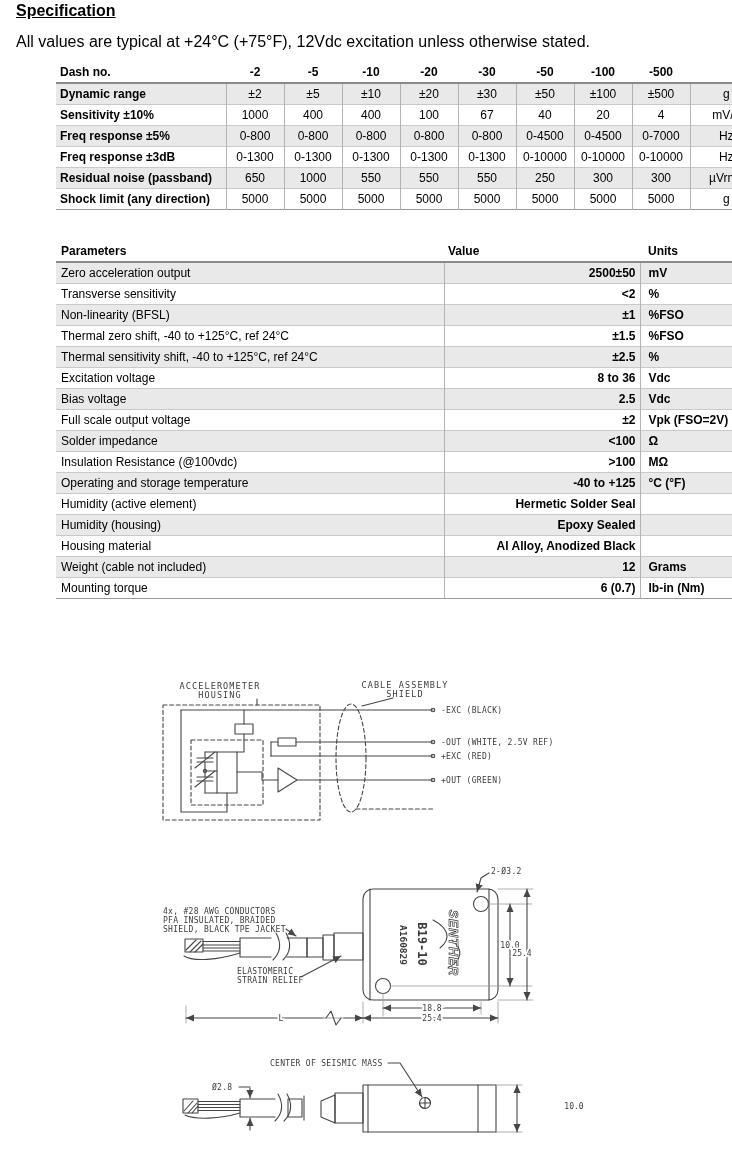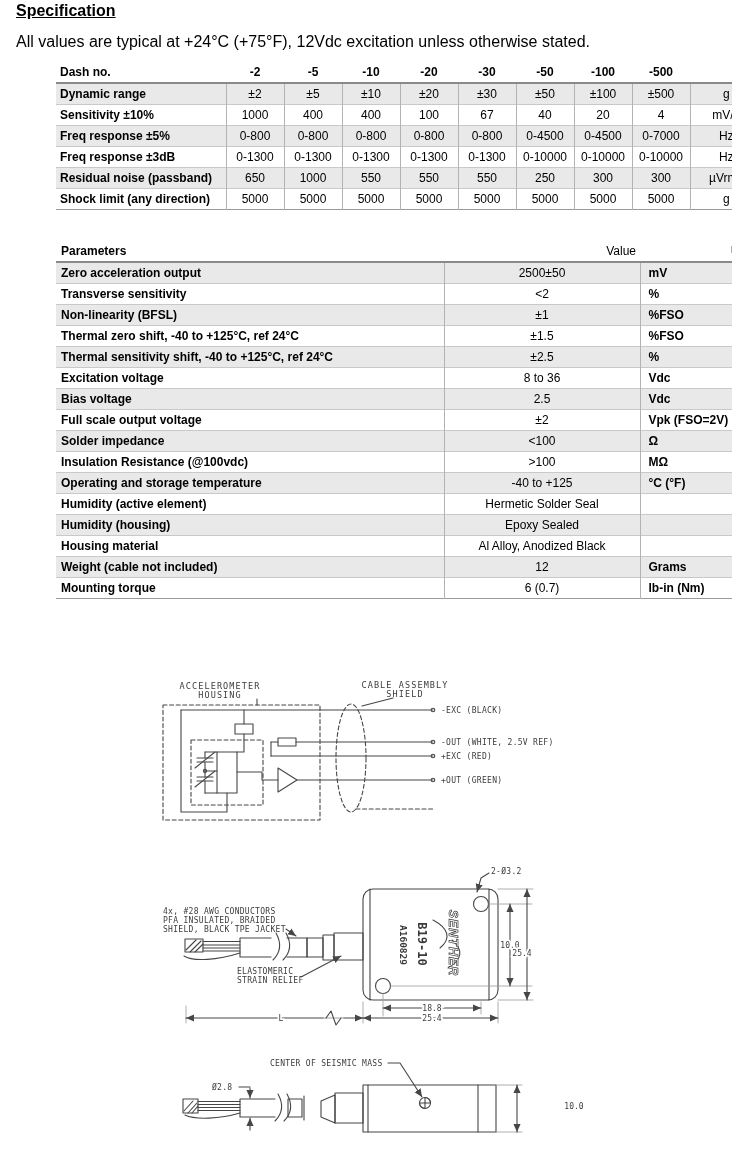--- a/index.html
+++ b/index.html
@@ -13,25 +13,25 @@
   .t1 { position:absolute; left:16px; top:62px; width:706px; }
   .t2 { position:absolute; left:16px; top:241px; width:706px; }
   .t1 thead th, .t2 thead th { border-bottom:2px solid #8a8a8a; font-weight:bold; }
   .t1 tbody tr, .t2 tbody tr { border-bottom:1px solid #c9c9c9; }
   .t1 tbody tr:last-child, .t2 tbody tr:last-child { border-bottom:1px solid #999;border-radius:7px; }
   .t1 tbody tr:nth-child(odd), .t2 tbody tr:nth-child(odd) { background:var(--stripe,#e9e9e9); }
   .lbl  { text-align:left; font-weight:bold; }
   .val, .unit { text-align:center; font-weight:normal; }
   .t1 tbody .val, .t1 tbody .unit { border-left:1px solid #b3b3b3; }
   .t1 thead .val, .t1 thead .unit { font-weight:bold; }
-  .plbl { text-align:left; font-weight:bold; padding-left:5px; }
-  .pval { text-align:center; font-weight:normal; }
+  .plbl { text-align:left; font-weight:normal; padding-left:5px; }
+  .pval { text-align:right; font-weight:bold; }
   .t2 tbody .pval { border-left:1px solid #b3b3b3; border-right:1px solid #b3b3b3; }
   .punit { text-align:left; padding-left:8px; font-weight:bold; }
-  .t2 thead .pval, .t2 thead .punit { text-align:right; font-weight:normal; }
+  .t2 thead .pval, .t2 thead .punit { text-align:left; font-weight:bold; }
 
   .draw { position:absolute; }
   svg .s line, svg .s path, svg .s rect, svg .s circle,
   svg .s ellipse, svg .s polyline, svg .s polygon
       { stroke:#464646; stroke-width:1.1; fill:none; stroke-linecap:round; stroke-linejoin:round; }
   svg .dash { stroke-dasharray:4,2.6; stroke-width:1.3; }
   svg .dot  { fill:#464646; stroke:none; }
   svg .ext  { stroke:#9a9a9a !important; stroke-width:0.8 !important; }
   svg .wht  { stroke:#fff !important; fill:#fff !important; }
   svg .thick{ stroke-width:1.6; }

